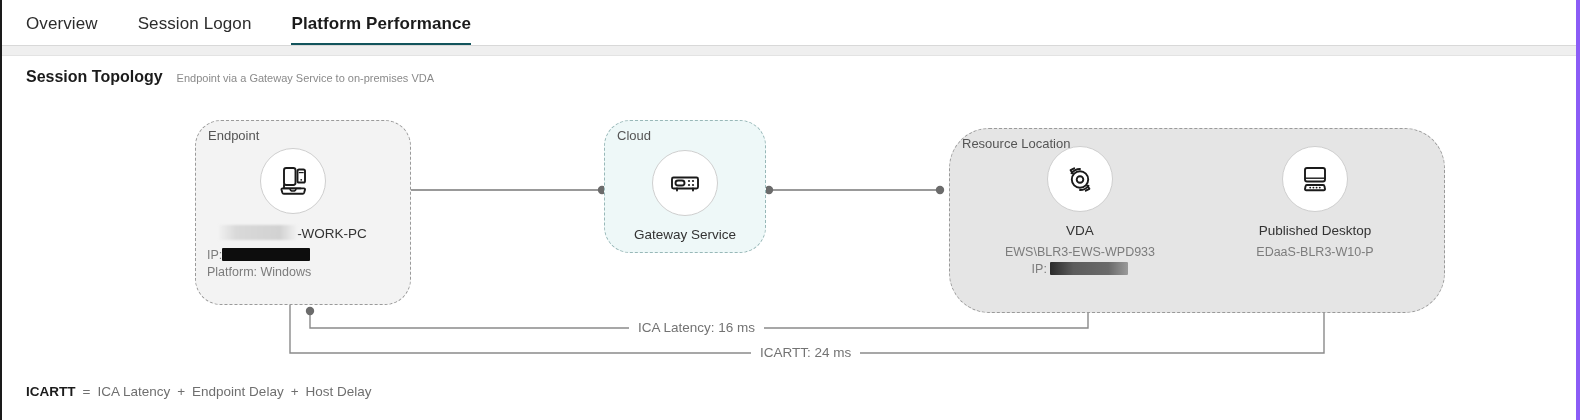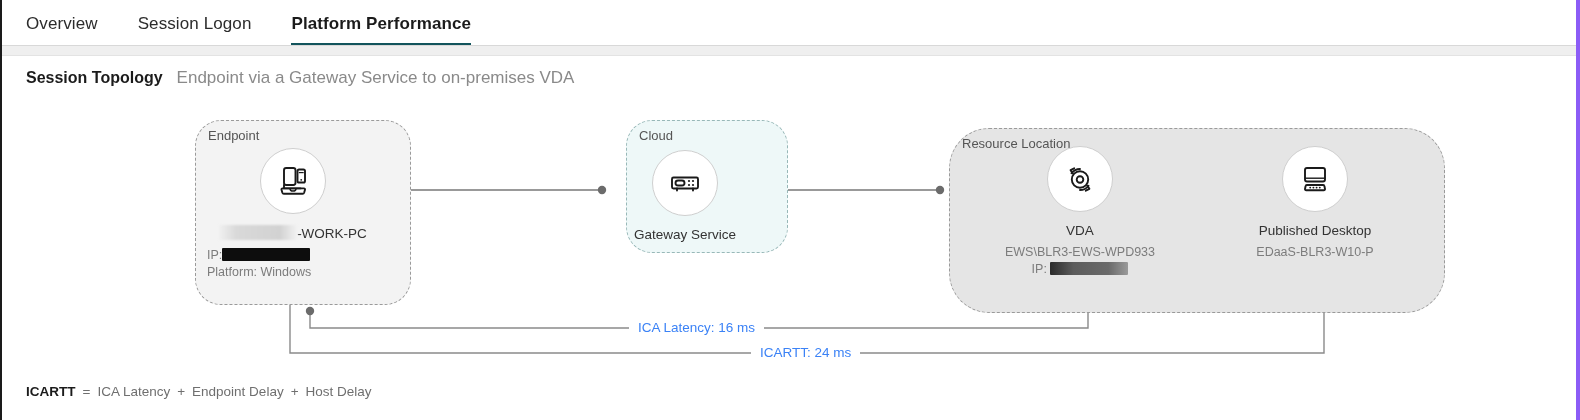--- a/index.html
+++ b/index.html
@@ -74,21 +74,21 @@
     display: flex;
     align-items: baseline;
   }
   .section-title {
     font-size: 16px;
     font-weight: bold;
     color: #1b1b1b;
     margin-right: 14px;
   }
   .section-sub {
-    font-size: 17px;
+    font-size: 11px;
     color: #8a8a8a;
     text-align: right;
   }
 
   
   .canvas {
     position: absolute;
     left: 0; top: 0;
     width: 1580px;
     height: 420px;
@@ -116,21 +116,20 @@
     border-radius: 26px;
     background: #f3f3f3;
     text-align: center;
   }
   .zone-cloud {
     left: 602px; top: 120px;
     width: 162px; height: 133px;
     border-radius: 26px;
     background: #eef8f8;
     border-color: #98b8b8;
-    margin-left: 22px;
   }
   .zone-resource {
     left: 947px; top: 120px;
     width: 496px; height: 185px;
     border-radius: 40px;
     background: #e5e5e5;
     margin-top: 8px;
   }
 
   
@@ -215,21 +214,21 @@
   .formula b {
     color: #1b1b1b;
     font-weight: bold;
   }
   .formula span.op { margin: 0 7px; }
 
   
   .lat-label {
     position: absolute;
     font-size: 13.5px;
-    color: #3b82f6;
+    color: #737373;
     background: #ffffff;
     padding: 0 9px;
     white-space: nowrap;
   }
   .lat-ica   { left: 627px; top: 320px; }
   .lat-rtt   { left: 749px; top: 345px; }
 </style>
 </head>
 <body>
 

